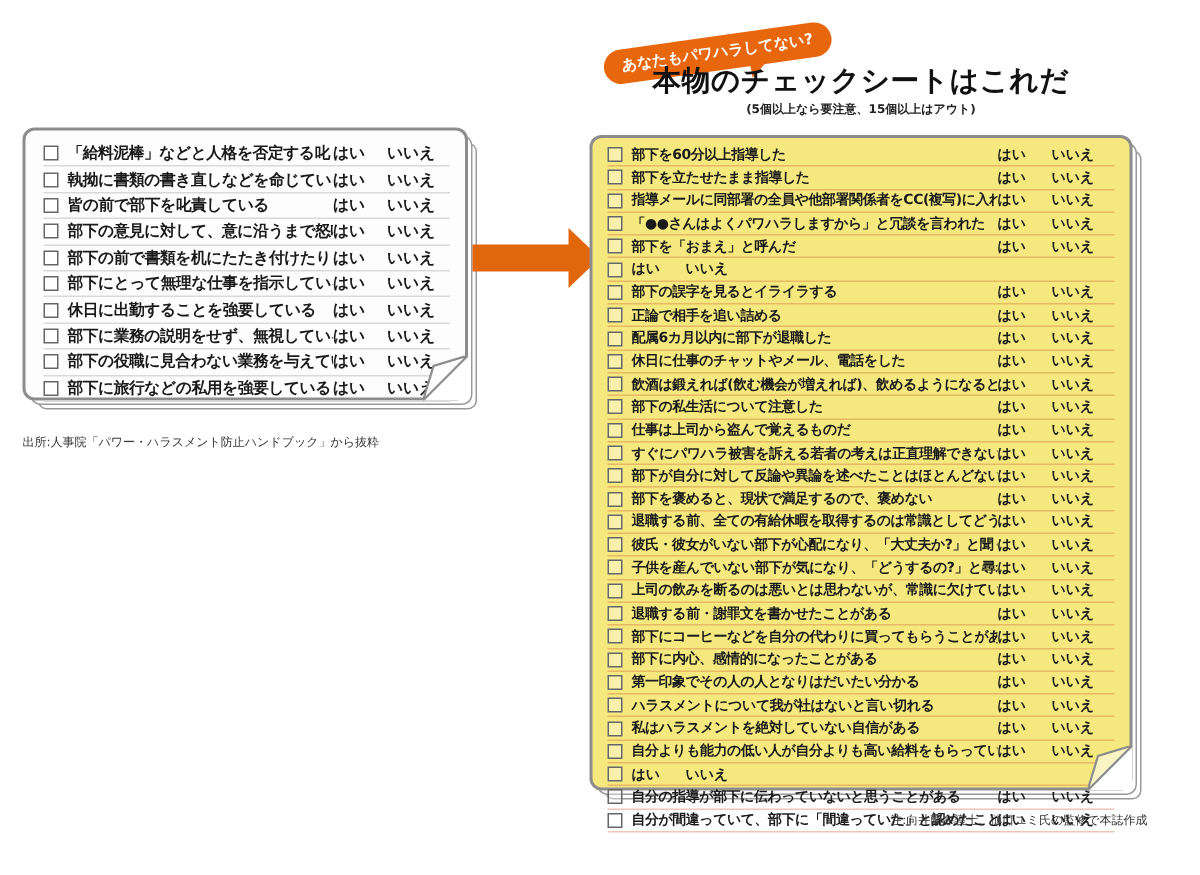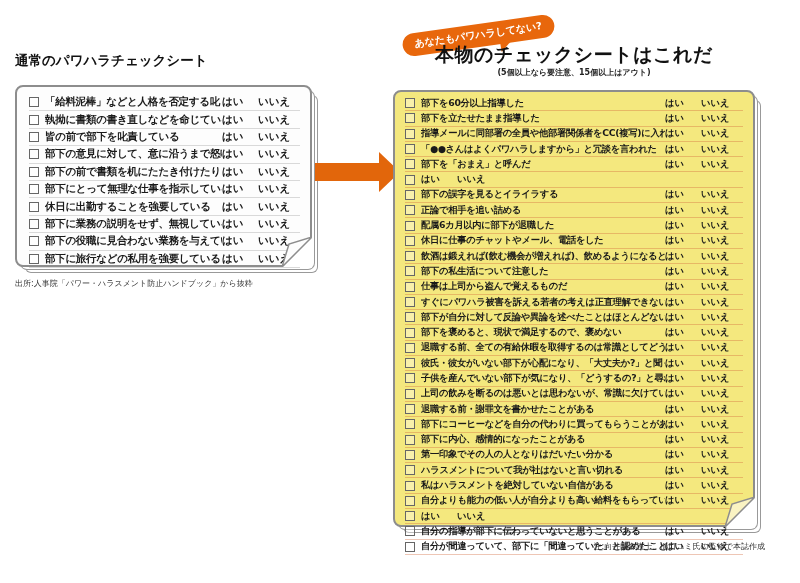--- a/index.html
+++ b/index.html
@@ -33,21 +33,21 @@
   .cb{flex:0 0 auto;width:8px;height:8px;border:1.2px solid #666;margin-right:6px;background:rgba(255,255,255,.35);}
   .itm{flex:1 1 auto;white-space:nowrap;overflow:hidden;letter-spacing:-0.3px;}
   .yes{flex:0 0 36px;text-align:left;}
   .no{flex:0 0 42px;text-align:left;}
 
   
   .dogear{position:absolute;right:-2px;bottom:-2px;width:30px;height:30px;}
 
   
   .left-title{position:absolute;left:15px;top:52px;font-size:13.5px;font-weight:700;color:#111;}
-  .left-note{position:absolute;left:15px;top:278px;font-size:8px;color:#333;}
+  .left-note{position:absolute;left:15px;top:289px;font-size:8px;color:#333;}
   .right-note{position:absolute;left:403px;top:541px;width:362px;text-align:right;font-size:8px;color:#333;}
 
   
   .right-head{position:absolute;left:393px;top:44px;width:362px;text-align:center;}
   .right-title{font-size:19px;font-weight:700;color:#111;letter-spacing:0.5px;line-height:1.1;}
   .right-subtitle{font-size:8px;font-weight:700;color:#222;margin-top:2px;}
 
   
   .badge{
     position:absolute;left:402px;top:24px;
@@ -71,21 +71,20 @@
   .arrow .shaft{position:absolute;left:0;top:11px;width:65px;height:18px;background:#e2660b;}
   .arrow .head{position:absolute;left:64px;top:0;width:0;height:0;
     border-top:20px solid transparent;border-bottom:20px solid transparent;
     border-left:21px solid #e2660b;}
 </style>
 </head>
 <body>
 
 <div class="stage">
 
-  <div class="left-title">通常のパワハラチェックシート</div>
 
   <div class="sheet sheet-left" id="left-sheet">
 
   <div class="row">
     <span class="cb"></span>
     <span class="itm">「給料泥棒」などと人格を否定する叱り方をしている</span>
     <span class="yes">はい</span>
     <span class="no">いいえ</span>
   </div>
 

